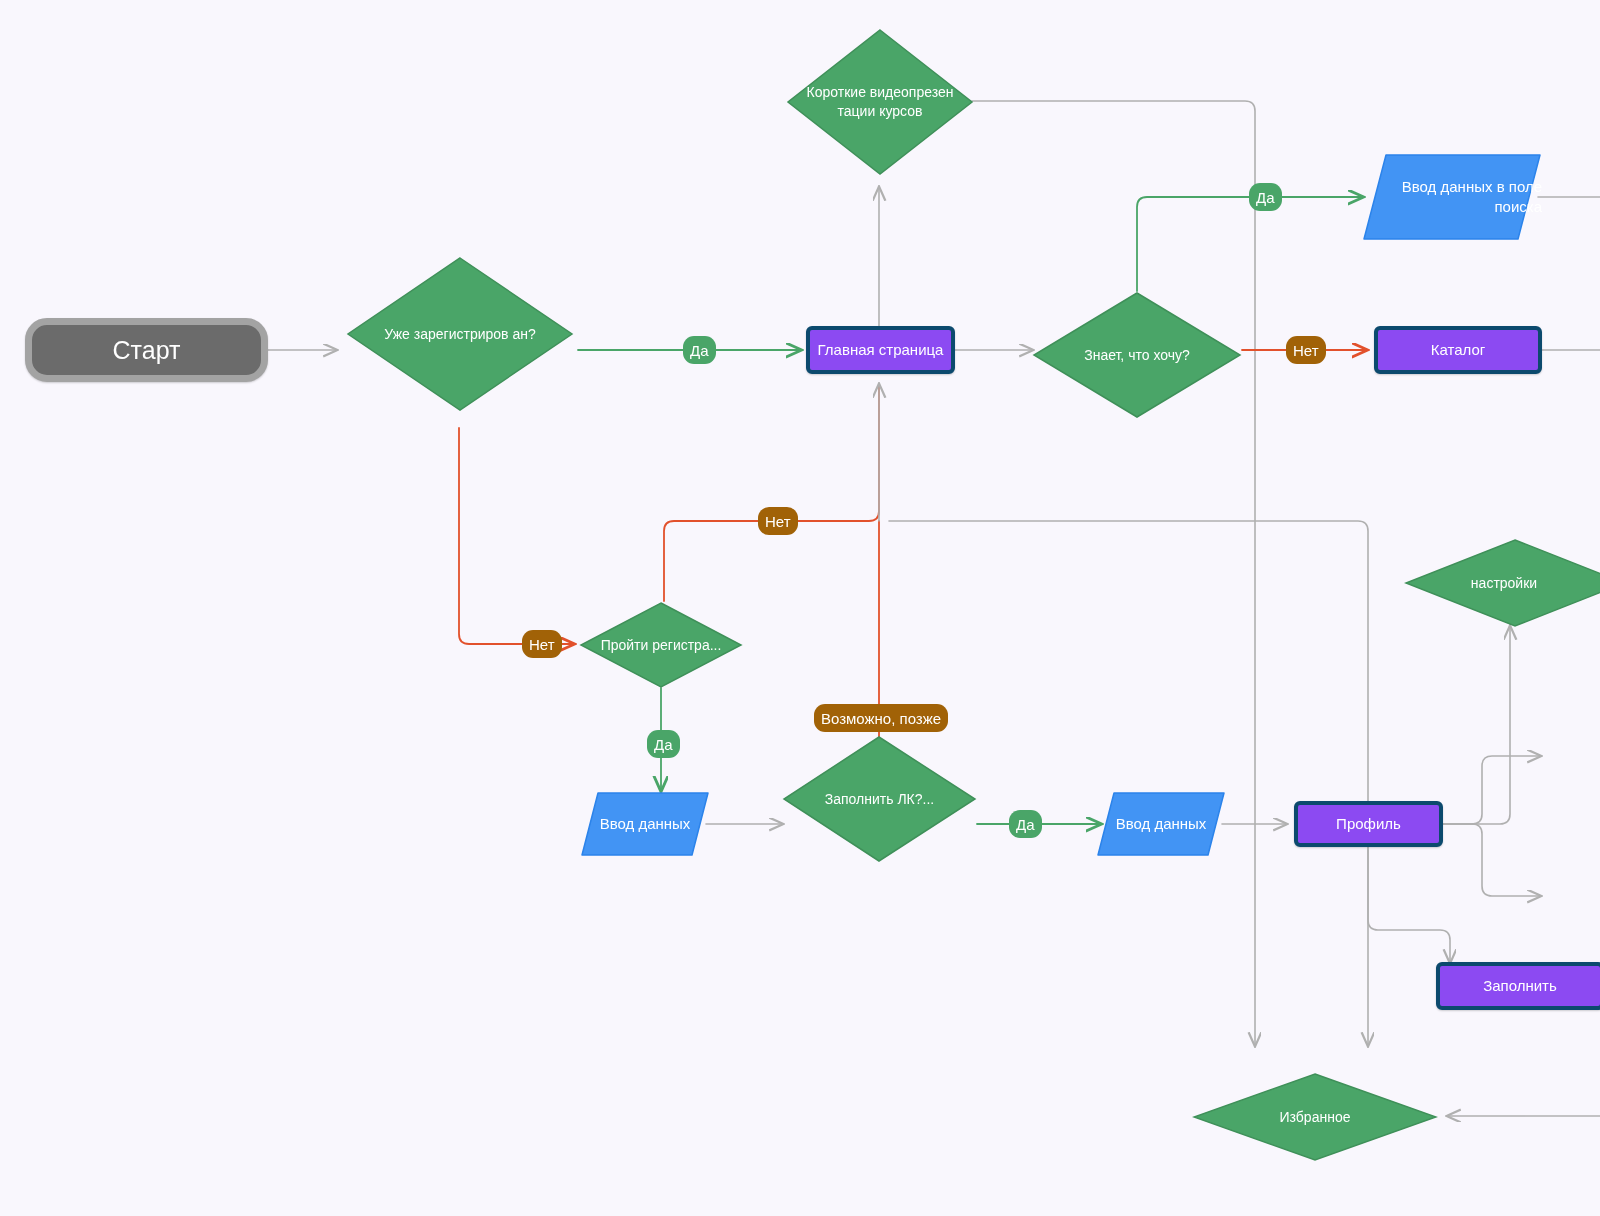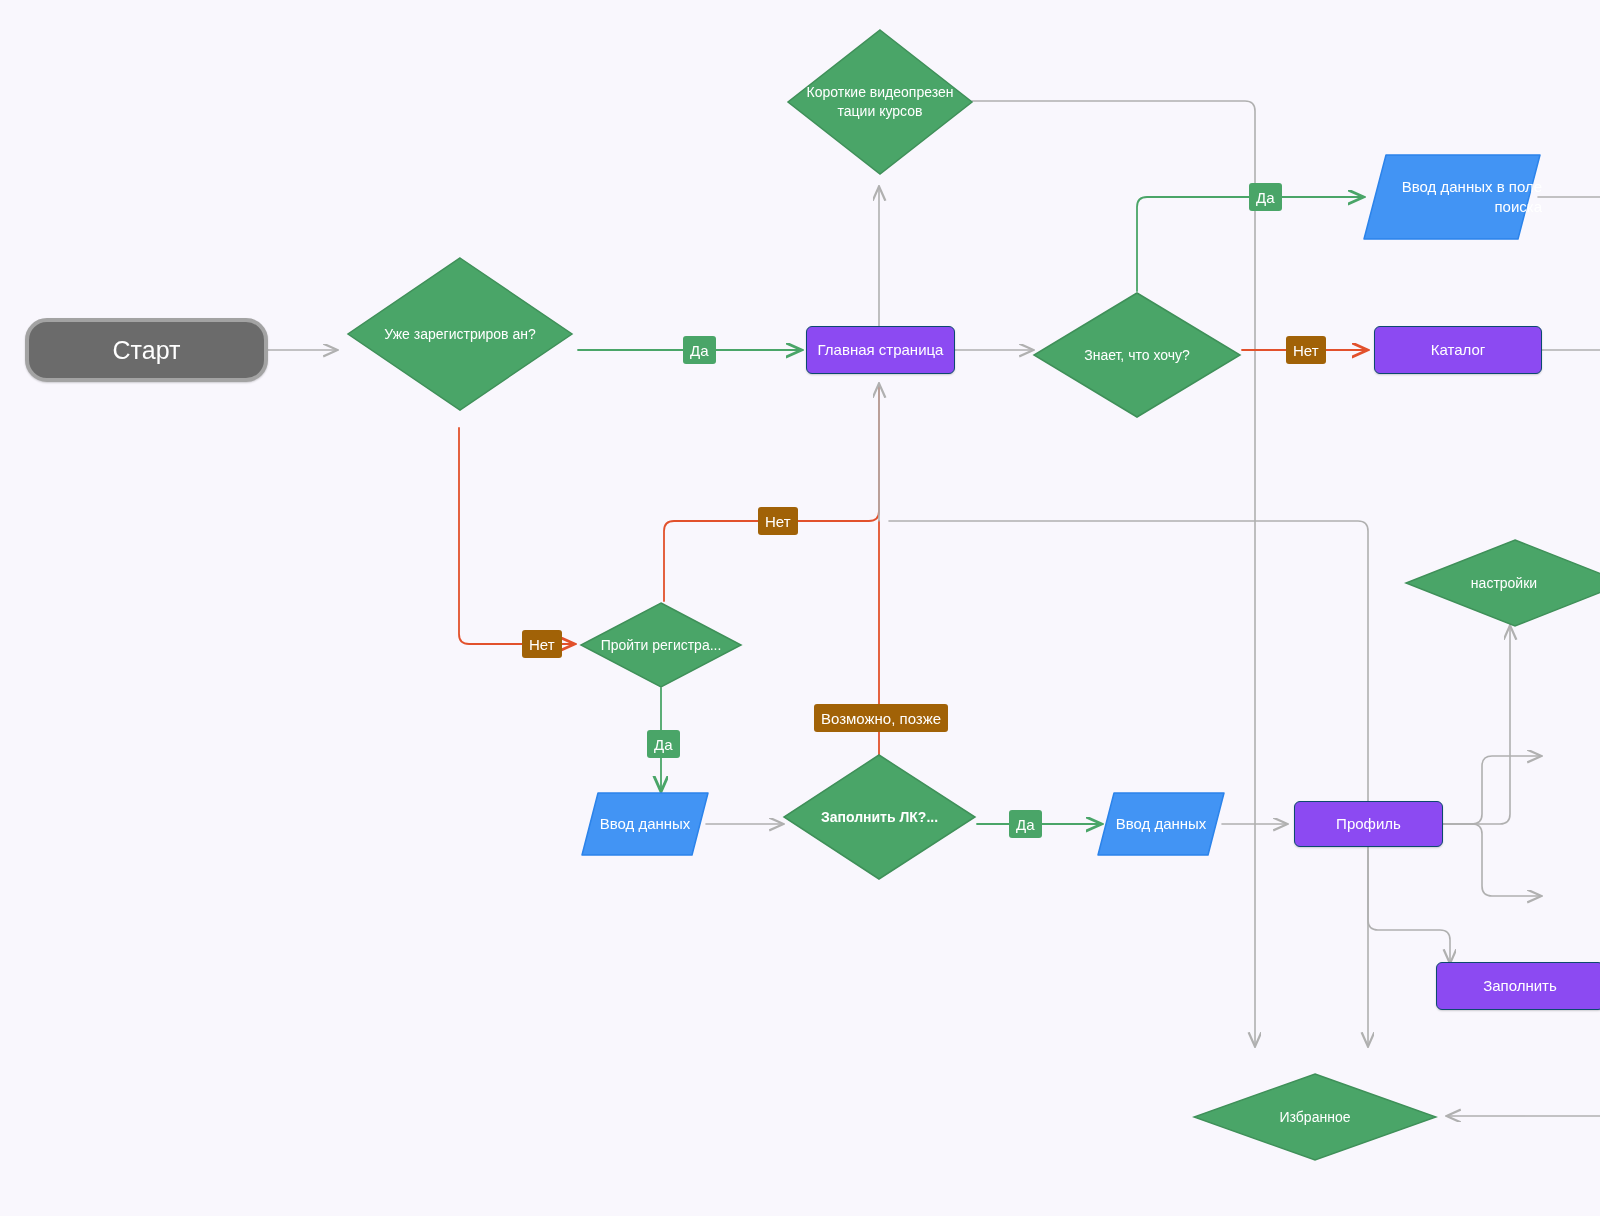--- a/index.html
+++ b/index.html
@@ -9,40 +9,40 @@
     font-family:"Liberation Sans","DejaVu Sans",sans-serif;
     overflow:hidden;
   }
   #canvas{position:relative;width:1600px;height:1216px;}
   svg.edges{position:absolute;left:0;top:0;width:1600px;height:1216px;}
 
   .node{position:absolute;box-sizing:border-box;display:flex;align-items:center;justify-content:center;text-align:center;color:#ffffff;}
   .node span{display:block;line-height:1.32;padding:0 6px;}
 
   
-  .term{background:#6b6b6b;border:4px solid #a3a3a3;border-radius:22px;
+  .term{background:#6b6b6b;border:7px solid #a3a3a3;border-radius:22px;
         box-shadow:0 1px 2px rgba(0,0,0,.18);font-size:25px;}
 
   
-  .proc{background:#8c4af2;border:1px solid #0c4a6e;border-radius:6px;
+  .proc{background:#8c4af2;border:4px solid #0c4a6e;border-radius:6px;
         box-shadow:0 1px 2px rgba(0,0,0,.18);font-size:15px;text-align:right;}
   .dec-wrap{position:absolute;}
   .dec-lbl{position:absolute;left:0;top:0;width:100%;height:100%;
         display:flex;align-items:center;justify-content:center;
         color:#fff;font-size:14px;text-align:center;line-height:1.35;z-index:3;}
 
   
   .data-shape{position:absolute;}
   .data-lbl{position:absolute;left:0;top:0;width:100%;height:100%;
         display:flex;align-items:center;justify-content:center;
         color:#fff;font-size:15px;text-align:right;line-height:1.35;z-index:3;}
 
   
   .elabel{position:absolute;display:flex;align-items:center;justify-content:center;
-          color:#fff;font-size:15px;border-radius:3px;padding:0 7px;height:28px;
+          color:#fff;font-size:15px;border-radius:11px;padding:0 7px;height:28px;
           box-sizing:border-box;white-space:nowrap;z-index:5;}
   .elabel.yes{background:#4aa568;}
   .elabel.no{background:#a16207;}
 </style>
 </head>
 <body>
 
 <div id="canvas">
 
   <svg class="edges" viewBox="0 0 1600 1216">
@@ -169,21 +169,21 @@
 
   <div class="data-shape" style="left:580px;top:790px;width:130px;height:68px;">
     <svg width="130" height="68" style="position:absolute;left:0;top:0;">
       <polygon points="18,3 128,3 112,65 2,65" fill="#4294f4" stroke="#2b83ea" stroke-width="1.5" stroke-linejoin="round"></polygon>
     </svg>
     <div class="data-lbl">
       <span>Ввод данных</span>
     </div>
   </div>
 
-  <div class="dec-wrap" style="left:782px;top:753px;width:195px;height:128px;font-weight:bold;">
+  <div class="dec-wrap" style="left:782px;top:735px;width:195px;height:128px;">
     <svg width="195" height="128" style="position:absolute;left:0;top:0;">
       <polygon points="97,2 193,64 97,126 2,64" fill="#4aa568" stroke="#3f9059" stroke-width="1.5"></polygon>
     </svg>
     <div class="dec-lbl">
       <span>Заполнить ЛК?...</span>
     </div>
   </div>
 
   <div class="data-shape" style="left:1096px;top:790px;width:130px;height:68px;">
     <svg width="130" height="68" style="position:absolute;left:0;top:0;">

